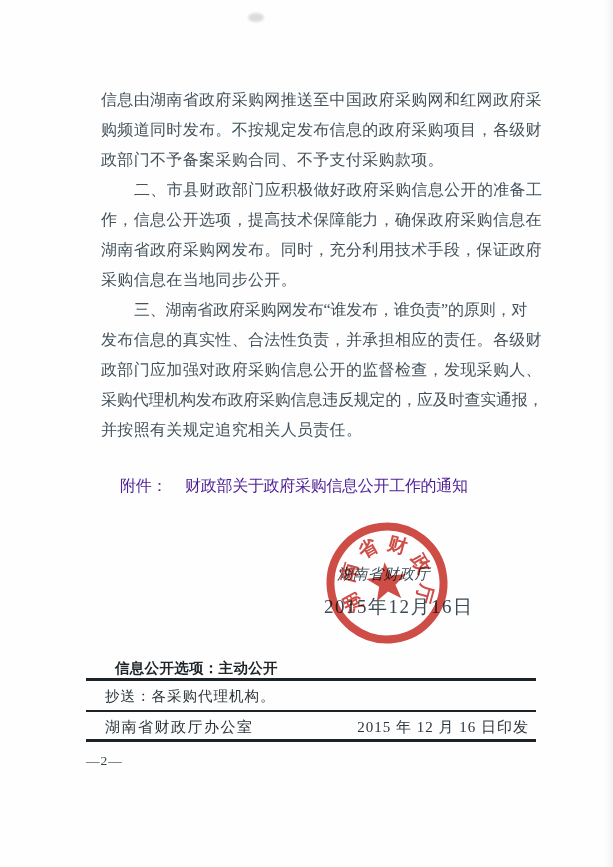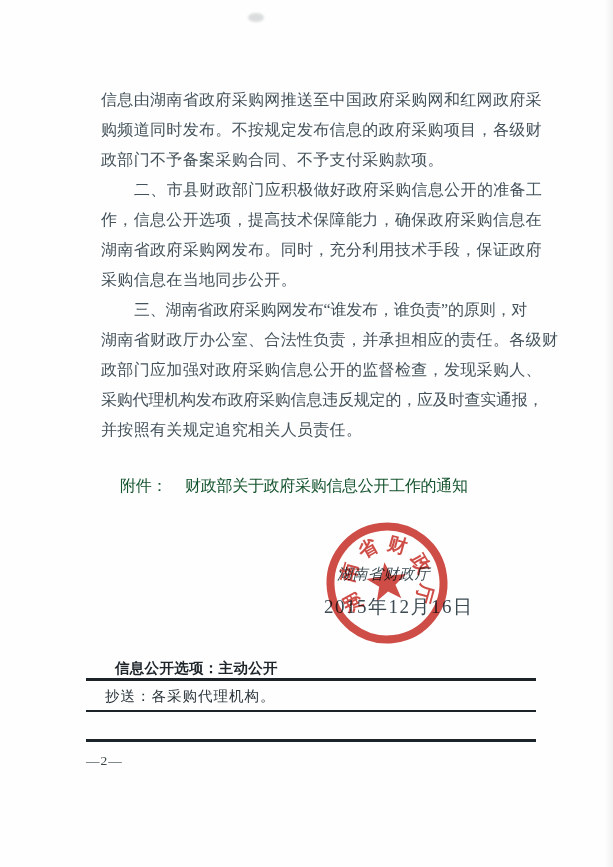--- a/index.html
+++ b/index.html
@@ -22,21 +22,21 @@
   .body-text{
     position:absolute;left:87px;top:85px;width:450px;
     color:#44525b;font-size:16px;letter-spacing:.33px;margin-left:14px;
   }
   .body-text .line{height:30px;line-height:30px;white-space:nowrap;}
   .body-text .indent{padding-left:33px;}
   .body-text .tight{letter-spacing:-0.2px;}
   
   .attachment{
     position:absolute;left:120px;top:474px;
-    color:#14532d;font-size:16px;letter-spacing:-0.3px;white-space:nowrap;
+    color:#4c1d95;font-size:16px;letter-spacing:-0.3px;white-space:nowrap;
     line-height:24px;
   }
   .attachment .gap{display:inline-block;width:18px;}
   
   .signature-authority{
     position:absolute;left:337px;top:565px;
     color:#3c4a52;font-size:15px;letter-spacing:.5px;white-space:nowrap;font-style:italic;
   }
   .signature-date{
     position:absolute;left:324px;top:594px;
@@ -82,21 +82,21 @@
 
   <div class="body-text">
     <div class="line">信息由湖南省政府采购网推送至中国政府采购网和红网政府采</div>
     <div class="line">购频道同时发布。不按规定发布信息的政府采购项目，各级财</div>
     <div class="line">政部门不予备案采购合同、不予支付采购款项。</div>
     <div class="line indent">二、市县财政部门应积极做好政府采购信息公开的准备工</div>
     <div class="line">作，信息公开选项，提高技术保障能力，确保政府采购信息在</div>
     <div class="line">湖南省政府采购网发布。同时，充分利用技术手段，保证政府</div>
     <div class="line">采购信息在当地同步公开。</div>
     <div class="line indent tight">三、湖南省政府采购网发布“谁发布，谁负责”的原则，对</div>
-    <div class="line">湖南省财政厅办公室、合法性负责，并承担相应的责任。各级财</div>
+    <div class="line">发布信息的真实性、合法性负责，并承担相应的责任。各级财</div>
     <div class="line">政部门应加强对政府采购信息公开的监督检查，发现采购人、</div>
     <div class="line tight">采购代理机构发布政府采购信息违反规定的，应及时查实通报，</div>
     <div class="line">并按照有关规定追究相关人员责任。</div>
   </div>
 
   <div class="attachment">
     <span>附件：</span><span class="gap"></span><span>财政部关于政府采购信息公开工作的通知</span>
   </div>
 
   <div class="signature-authority">湖南省财政厅</div>
@@ -114,18 +114,22 @@
       <text x="70" y="37" text-anchor="middle" font-size="19" font-weight="bold" transform="rotate(112.5 70 70)">厅</text>
     </g>
   </svg>
 
   <div class="disclosure">信息公开选项：主动公开</div>
   <div class="rule rule-1"></div>
 
   <div class="cc-row">抄送：各采购代理机构。</div>
   <div class="rule rule-2"></div>
 
+  <div class="issuer-row">
+    <span class="issuer-name">湖南省财政厅办公室</span>
+    <span class="print-date">2015 年 12 月 16 日印发</span>
+  </div>
   <div class="rule rule-3"></div>
 
   <div class="page-number">—2—</div>
 
   <div class="edge-shade"></div>
 </div>
 
 </body></html>

